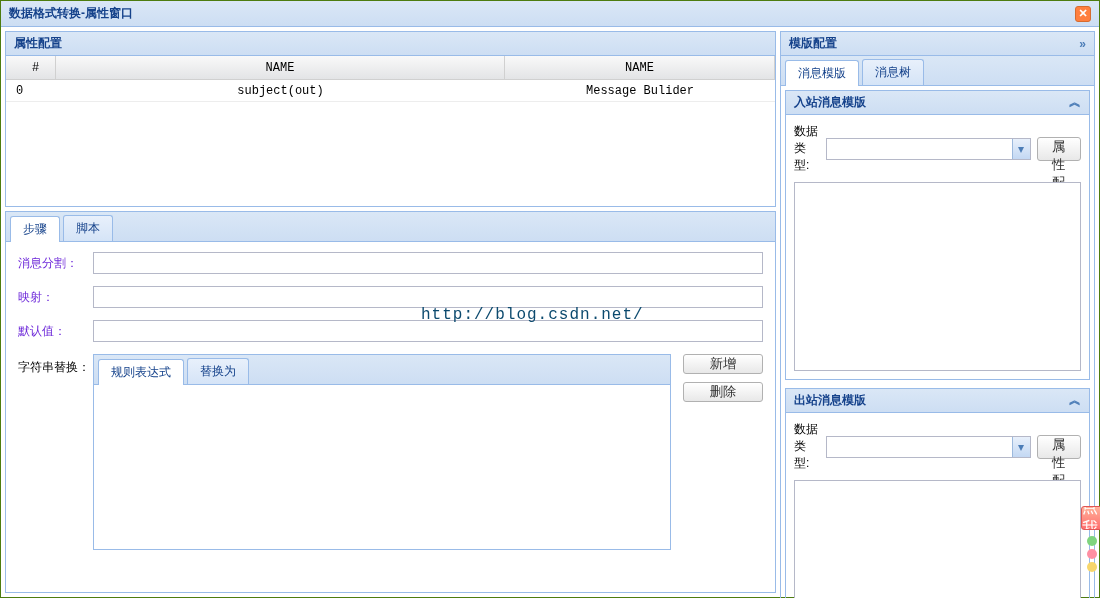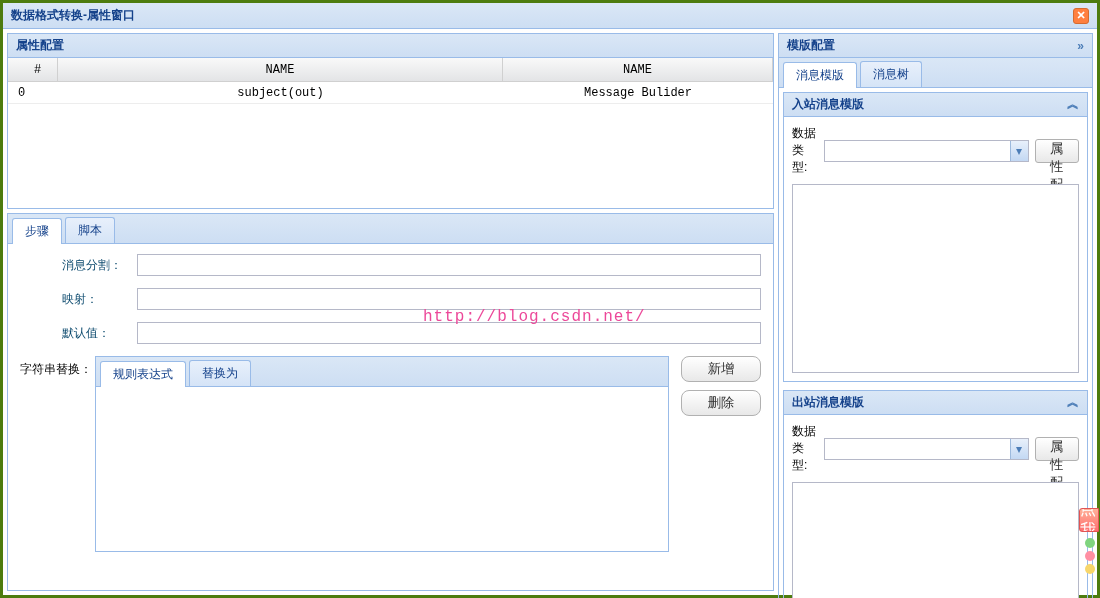--- a/index.html
+++ b/index.html
@@ -1,17 +1,17 @@
 <!DOCTYPE html>
 <html><head>
   <meta charset="utf-8">
   <style>
     * { box-sizing: border-box; margin: 0; padding: 0; }
     body { font-family: Arial, "Microsoft YaHei", SimSun, sans-serif; font-size: 12px; color: #15428b; background: #fff; }
-    .window { width: 1100px; height: 598px; border: 3px solid #4d7c0f; background: #fff; position: relative; }
+    .window { width: 1100px; height: 598px; border: 1px solid #4d7c0f; background: #fff; position: relative; }
     .titlebar { height: 26px; background: linear-gradient(#dae7f6, #cddef3); border-bottom: 1px solid #99bbe8; display: flex; align-items: center; padding: 0 8px; font-weight: bold; }
     .titlebar .title { flex: 1; }
     .close-btn { width: 16px; height: 16px; background: #ff7f3f; border: 1px solid #d66b2f; border-radius: 3px; display: flex; align-items: center; justify-content: center; color: #fff; font-weight: bold; font-size: 11px; cursor: pointer; }
     .body { display: flex; height: calc(100% - 26px); padding: 4px; gap: 4px; }
     .left-col { flex: 1; display: flex; flex-direction: column; gap: 4px; }
     .right-col { width: 315px; display: flex; flex-direction: column; }
     .panel { border: 1px solid #99bbe8; display: flex; flex-direction: column; background: #fff; }
     .panel-hd { height: 24px; background: linear-gradient(#dae7f6, #cddef3); border-bottom: 1px solid #99bbe8; display: flex; align-items: center; padding: 0 8px; font-weight: bold; }
     .panel-hd .sp { flex: 1; }
     .collapse-icon { color: #4c7db7; font-size: 12px; cursor: pointer; user-select: none; }
@@ -23,40 +23,40 @@
     .c-idx { width: 50px; padding-left: 10px; }
     .c-name { flex: 1; justify-content: center; }
     .c-type { width: 270px; justify-content: center; }
     .grid-body { flex: 1; overflow: auto; }
     .tabs { display: flex; border-bottom: 1px solid #99bbe8; background: linear-gradient(#dae7f6, #cddef3); padding-left: 4px; padding-top: 3px; align-items: center; }
     .tab { border: 1px solid #99bbe8; border-bottom: none; border-top-left-radius: 3px; border-top-right-radius: 3px; padding: 4px 12px; margin-right: 3px; cursor: pointer; background: linear-gradient(#e8f0fb, #d5e4f7); color: #15428b; }
     .tab.active { background: #fff; position: relative; top: 1px; }
     .panel-bottom { flex: 1; }
     .form-body { padding: 10px 12px; flex: 1; display: flex; flex-direction: column; }
     .form-row { display: flex; align-items: center; margin-bottom: 12px; }
-    .form-row label { width: 75px; color: #0c4a6e; margin-left: 42px; }
+    .form-row label { width: 75px; color: #6d28d9; }
     .form-row input[type="text"] { flex: 1; height: 22px; border: 1px solid #b5b8c8; padding: 0 4px; }
     .replace-row { display: flex; align-items: flex-start; flex: 1; }
     .inner-tabs-wrap { flex: 1; border: 1px solid #99bbe8; display: flex; flex-direction: column; height: 196px; margin-right: 12px; }
     .inner-content { flex: 1; background: #fff; overflow: scroll; }
     .btn-col { display: flex; flex-direction: column; gap: 8px; width: 80px; }
-    .btn { height: 26px; border: 1px solid #b1b1b1; border-radius: 8px; background: linear-gradient(#ffffff, #e8e8e8); cursor: pointer; color: #333; }
+    .btn { height: 20px; border: 1px solid #b1b1b1; border-radius: 3px; background: linear-gradient(#ffffff, #e8e8e8); cursor: pointer; color: #333; }
     .right-panel { border: 1px solid #99bbe8; flex: 1; display: flex; flex-direction: column; }
     .sub-panel { border: 1px solid #99bbe8; margin: 4px; display: flex; flex-direction: column; }
     .sub-panel.in { height: 290px; }
     .sub-panel.out { height: 230px; }
     .sub-body { padding: 8px; display: flex; flex-direction: column; flex: 1; }
     .type-row { display: flex; align-items: center; gap: 6px; margin-bottom: 8px; justify-content: space-between; }
     .type-row label { color: #000; }
     .combo { flex: 1; height: 22px; border: 1px solid #b5b8c8; display: flex; background: #fff; position: relative; }
     .combo input { flex: 1; border: none; padding: 0 4px; outline: none; }
     .combo .arrow { width: 18px; background: linear-gradient(#e8f0fb,#c3d8f3); border-left: 1px solid #9cb9dd; display: flex; align-items: center; justify-content: center; color: #4c7db7; cursor: pointer; }
     .small-btn { height: 24px; padding: 0 8px; border: 1px solid #b1b1b1; border-radius: 3px; background: linear-gradient(#fff,#e8e8e8); cursor: pointer; color: #333; }
     .textarea { flex: 1; border: 1px solid #b5b8c8; resize: none; padding: 4px; font-family: inherit; }
-    .watermark { position: absolute; left: 420px; top: 305px; color: #ec4899; font-family: "Courier New", monospace; font-size: 16px; letter-spacing: 1px; pointer-events: none; }
+    .watermark { position: absolute; left: 420px; top: 305px; color: #0c4a6e; font-family: "Courier New", monospace; font-size: 16px; letter-spacing: 1px; pointer-events: none; }
     .side-tag { position: absolute; right: -2px; top: 505px; width: 20px; height: 24px; background: linear-gradient(#ffb199,#ff6e6e); border: 1px solid #e05555; border-radius: 3px 0 0 3px; color: #fff; font-size: 16px; display: flex; align-items: center; justify-content: center; overflow: hidden; }
     .side-deco { position: absolute; right: 0; top: 532px; width: 14px; height: 40px; }
     .side-deco span { display:block; width:10px; height:10px; border-radius:50%; margin:3px auto; }
   </style>
 </head>
 <body>
 
 <div class="window">
   <div class="titlebar">
     <span class="title">数据格式转换-属性窗口</span>

